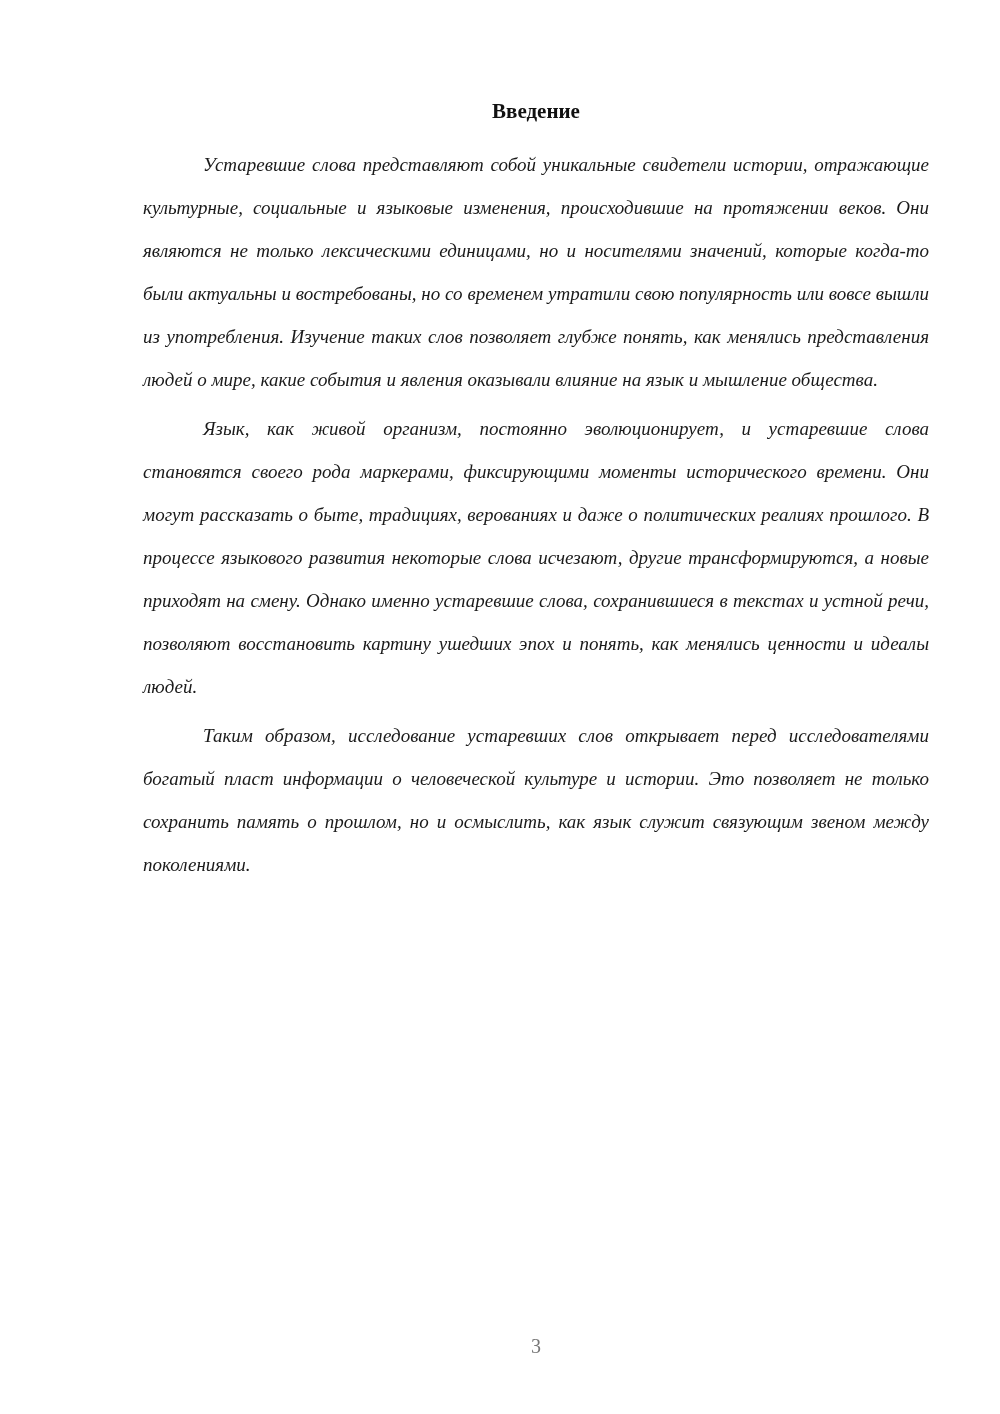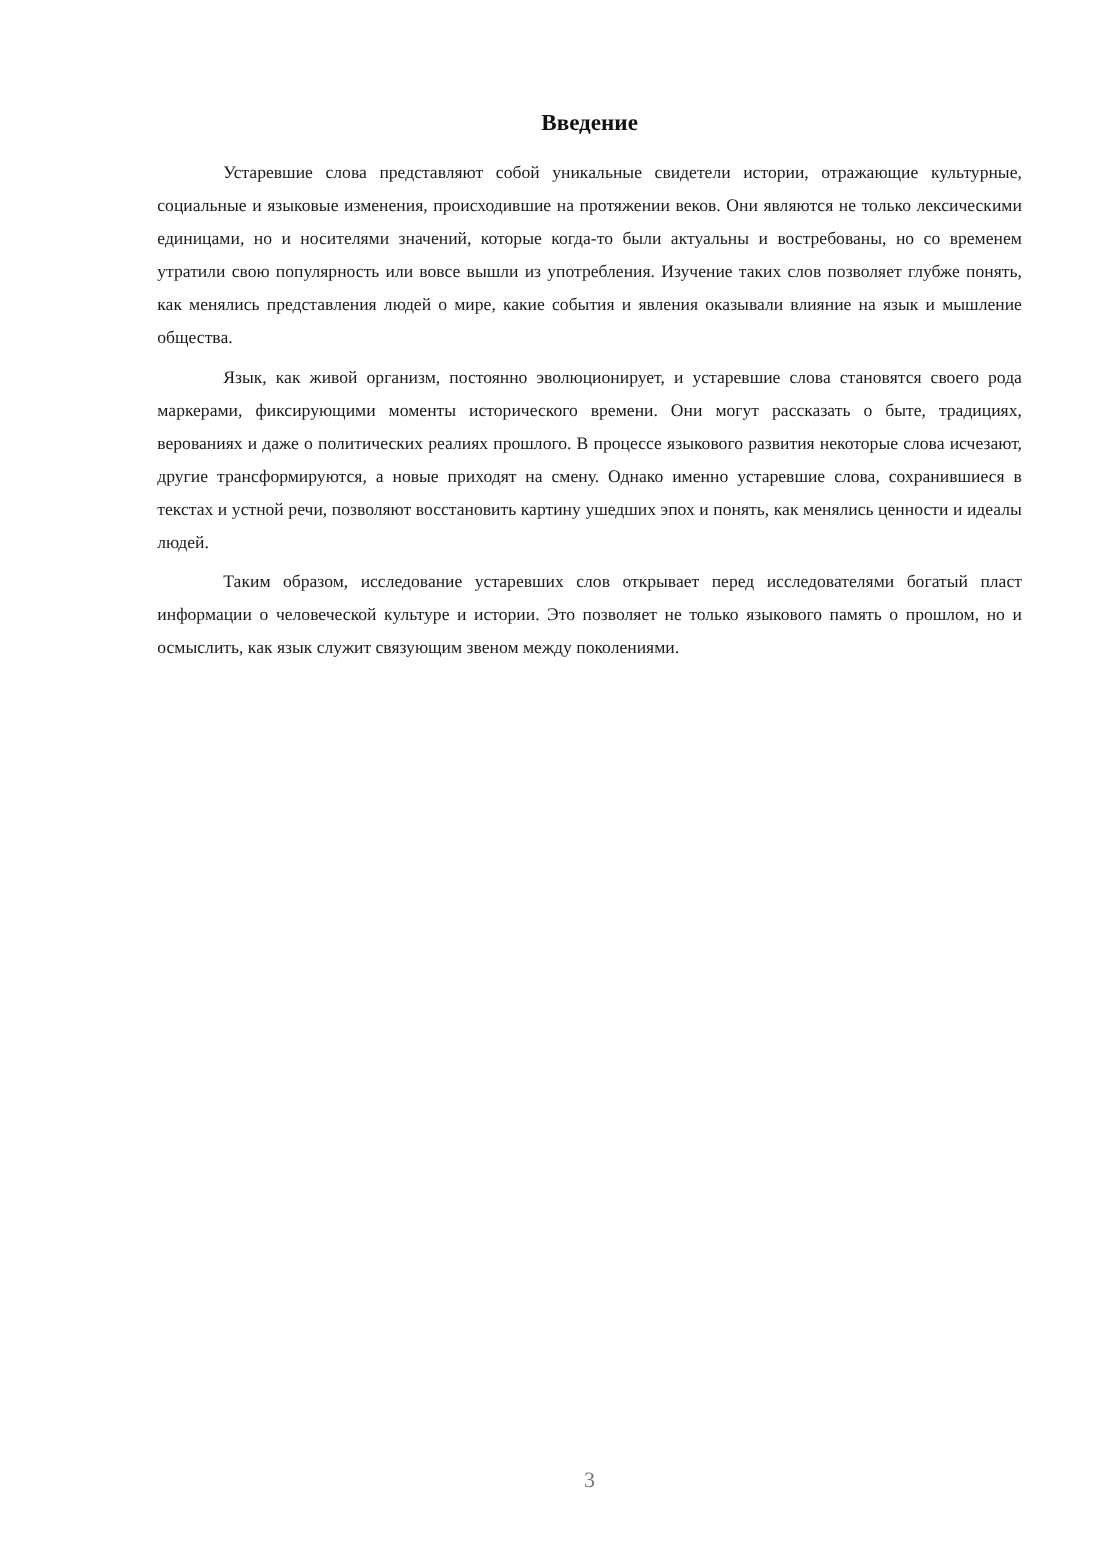--- a/index.html
+++ b/index.html
@@ -35,26 +35,27 @@
       color: #111111;
     }
     .body-text {
       position: absolute;
       left: 143px;
       top: 143px;
       width: 786px;
     }
     .para {
       margin: 0;
-      font-size: 16px;
-      line-height: 30px;
+      font-size: 19px;
+      line-height: 43px;
       text-align: justify;
       text-indent: 60px;
       hyphens: none;
       word-spacing: 0;
+      font-style: italic;
     }
     .para + .para {
       margin-top: 6px;
     }
     .page-number {
       position: absolute;
       left: 0;
       width: 1072px;
       top: 1334px;
       text-align: center;
@@ -65,17 +66,17 @@
   </style>
 </head>
 <body>
 
 <div class="page">
   <div class="title">Введение</div>
 
   <div class="body-text">
     <p class="para">Устаревшие слова представляют собой уникальные свидетели истории, отражающие культурные, социальные и языковые изменения, происходившие на протяжении веков. Они являются не только лексическими единицами, но и носителями значений, которые когда-то были актуальны и востребованы, но со временем утратили свою популярность или вовсе вышли из употребления. Изучение таких слов позволяет глубже понять, как менялись представления людей о мире, какие события и явления оказывали влияние на язык и мышление общества.</p>
     <p class="para">Язык, как живой организм, постоянно эволюционирует, и устаревшие слова становятся своего рода маркерами, фиксирующими моменты исторического времени. Они могут рассказать о быте, традициях, верованиях и даже о политических реалиях прошлого. В процессе языкового развития некоторые слова исчезают, другие трансформируются, а новые приходят на смену. Однако именно устаревшие слова, сохранившиеся в текстах и устной речи, позволяют восстановить картину ушедших эпох и понять, как менялись ценности и идеалы людей.</p>
-    <p class="para">Таким образом, исследование устаревших слов открывает перед исследователями богатый пласт информации о человеческой культуре и истории. Это позволяет не только языкового память о прошлом, но и осмыслить, как язык служит связующим звеном между поколениями.</p>
+    <p class="para">Таким образом, исследование устаревших слов открывает перед исследователями богатый пласт информации о человеческой культуре и истории. Это позволяет не только сохранить память о прошлом, но и осмыслить, как язык служит связующим звеном между поколениями.</p>
   </div>
 
   <div class="page-number">3</div>
 </div>
 
 </body></html>

